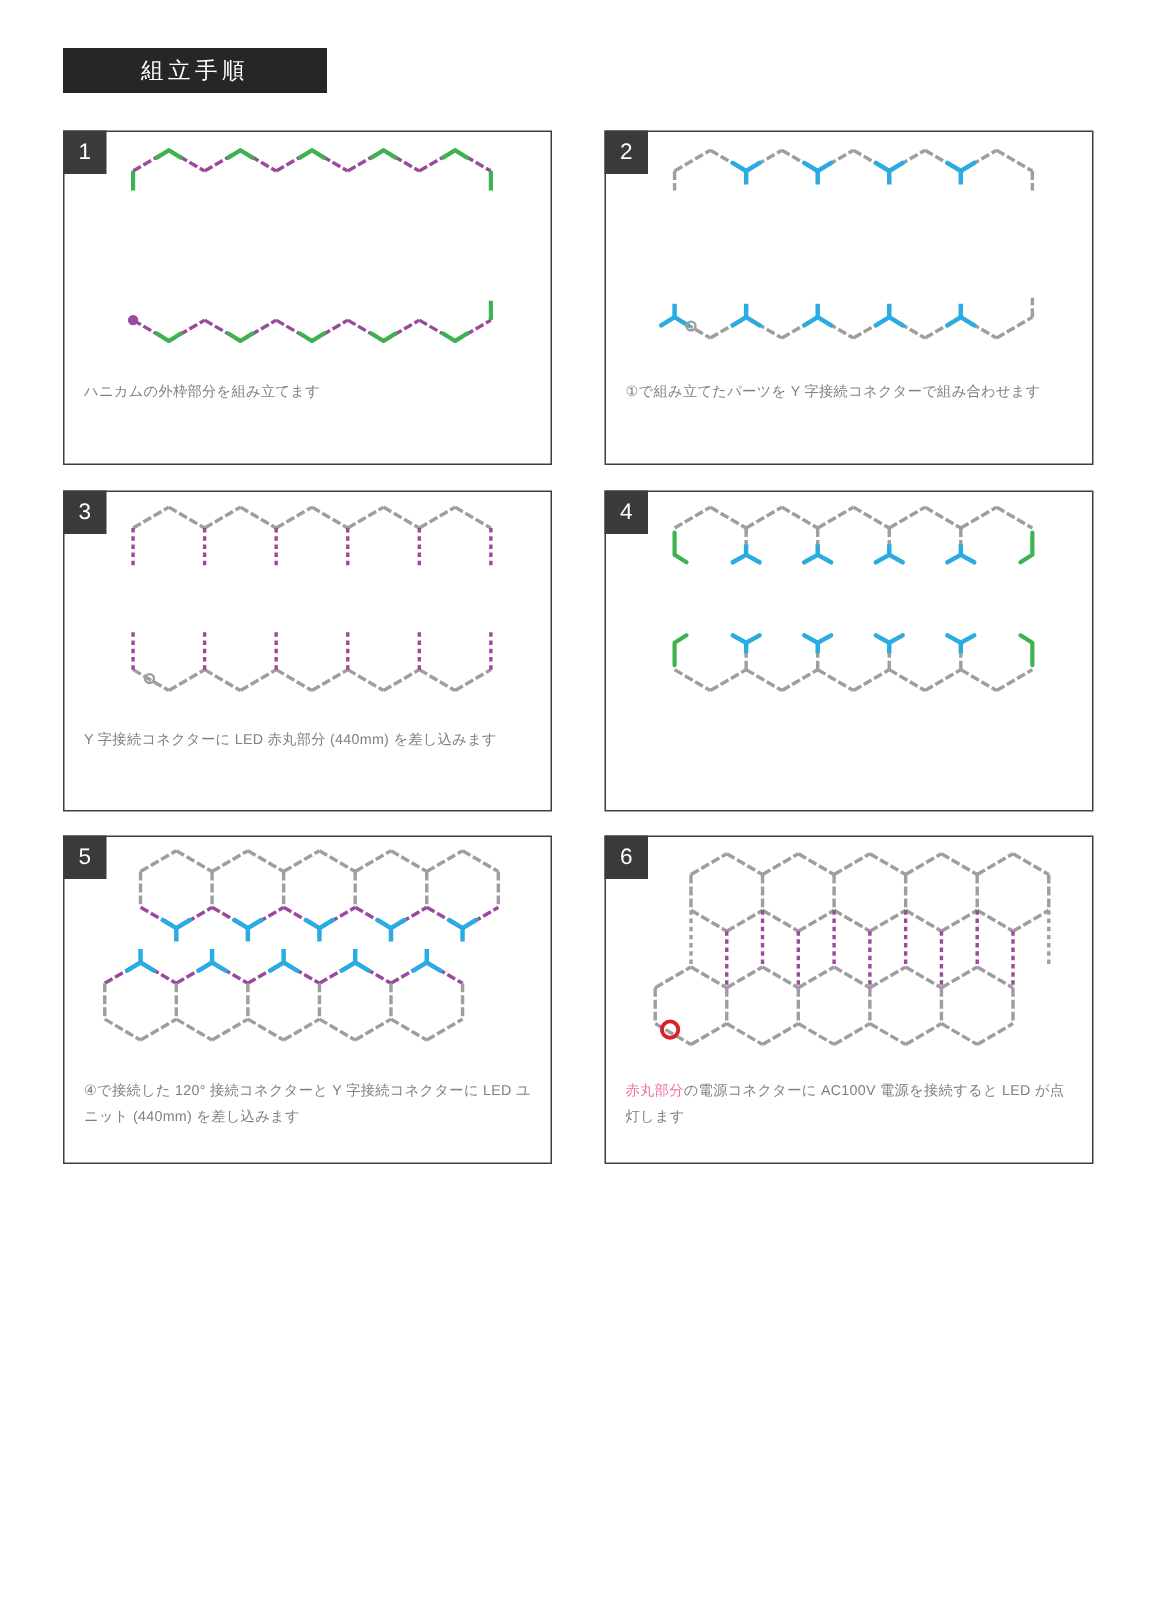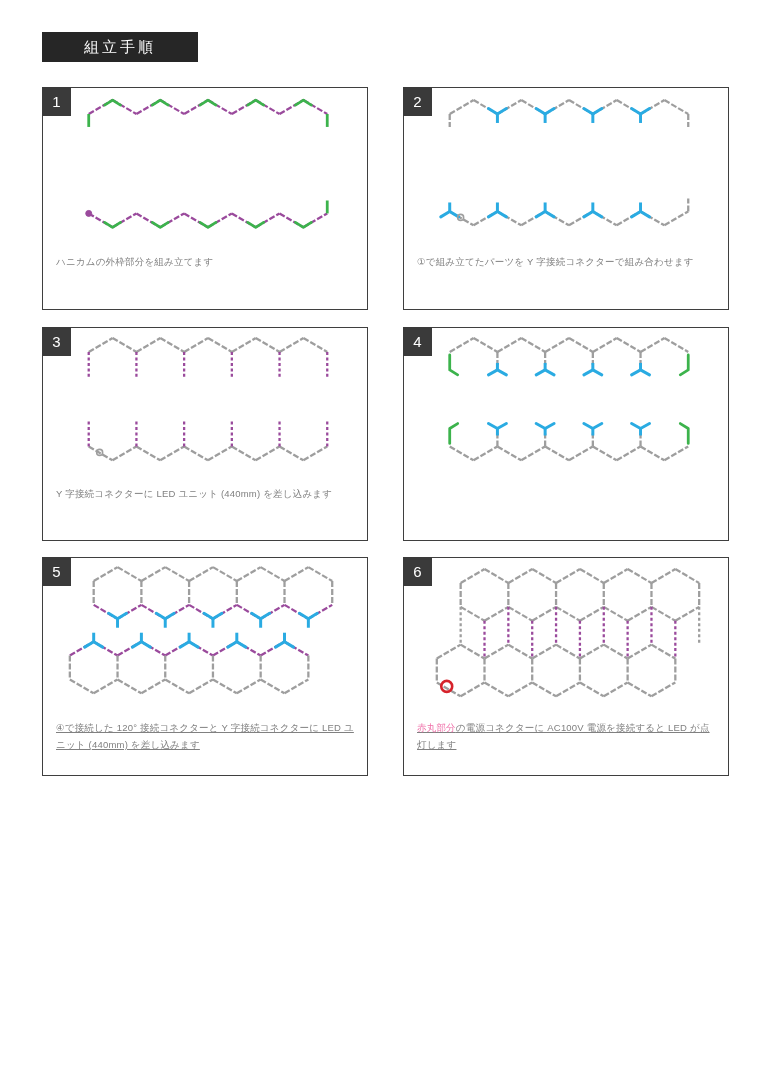--- a/index.html
+++ b/index.html
@@ -1,31 +1,31 @@
 <!DOCTYPE html>
 <html><head>
 <meta charset="utf-8">
 <style>
   html,body{margin:0;padding:0;background:#ffffff;}
   body{width:769px;height:1080px;position:relative;overflow:hidden;
        font-family:"Liberation Sans","DejaVu Sans",sans-serif;}
-  .header-badge{position:absolute;left:42px;top:32px;width:156px;height:30px;
+  .header-badge{position:absolute;left:42px;top:32px;width:176px;height:30px;
        background:#262626;color:#fff;display:flex;align-items:center;justify-content:center;
        font-size:15px;letter-spacing:3px;}
   .panel{position:absolute;width:326px;background:#fff;border:1.5px solid #3f3f3f;box-sizing:border-box;}
   .panel.col-l{left:42px;} .panel.col-r{left:403px;}
   .panel.row-1{top:87px;height:223px;}
   .panel.row-2{top:327px;height:214px;}
   .panel.row-3{top:557px;height:219px;}
   .num-badge{position:absolute;left:-1px;top:-1px;width:29px;height:29px;background:#3a3a3a;
        color:#fff;display:flex;align-items:center;justify-content:center;font-size:15px;z-index:2;}
   .diagram{position:absolute;left:0;top:0;width:100%;height:100%;}
   .caption{position:absolute;left:13px;width:300px;color:#808080;font-size:9.5px;
        line-height:17px;letter-spacing:0.2px;z-index:1;margin-top:16px;}
-  .row-1 .caption{top:149px;} .row-2 .caption{top:141px;} .row-3 .caption{top:145px;text-decoration:underline;}
+  .row-1 .caption{top:149px;} .row-2 .caption{top:141px;} .row-3 .caption{top:145px;}
   .caption .pink{color:#ef6ea8;}
 </style>
 </head>
 <body>
 
 <div class="header-badge">組立手順</div>
 
 <div class="panel col-l row-1">
   <div class="num-badge">1</div>
   <svg class="diagram" id="svg-step1" viewBox="0 0 326 220">
@@ -146,21 +146,21 @@
       <line x1="238" y1="118" x2="262" y2="132" stroke="#9e9e9e" stroke-width="2.3" stroke-dasharray="6 2"></line>
       <line x1="262" y1="132" x2="286" y2="118" stroke="#9e9e9e" stroke-width="2.3" stroke-dasharray="6 2"></line>
       <line x1="46" y1="118" x2="46" y2="93" stroke="#9a4a9c" stroke-width="2.3" stroke-dasharray="3 2.5"></line>
       <line x1="94" y1="118" x2="94" y2="93" stroke="#9a4a9c" stroke-width="2.3" stroke-dasharray="3 2.5"></line>
       <line x1="142" y1="118" x2="142" y2="93" stroke="#9a4a9c" stroke-width="2.3" stroke-dasharray="3 2.5"></line>
       <line x1="190" y1="118" x2="190" y2="93" stroke="#9a4a9c" stroke-width="2.3" stroke-dasharray="3 2.5"></line>
       <line x1="238" y1="118" x2="238" y2="93" stroke="#9a4a9c" stroke-width="2.3" stroke-dasharray="3 2.5"></line>
       <line x1="286" y1="118" x2="286" y2="93" stroke="#9a4a9c" stroke-width="2.3" stroke-dasharray="3 2.5"></line>
       <circle cx="57" cy="124" r="3" stroke="#9e9e9e" fill="none" stroke-width="1.6"></circle>
     </svg>
-  <div class="caption">Y 字接続コネクターに LED ユニット (440mm) を差し込みます</div>
+  <div class="caption">Y 字接続コネクターに LED 赤丸部分 (440mm) を差し込みます</div>
 </div>
 
 <div class="panel col-r row-2">
   <div class="num-badge">4</div>
   <svg class="diagram" id="svg-step4" viewBox="0 0 326 211">
       <line x1="46" y1="23" x2="70" y2="9" stroke="#9e9e9e" stroke-width="2.3" stroke-dasharray="6 2"></line>
       <line x1="70" y1="9" x2="94" y2="23" stroke="#9e9e9e" stroke-width="2.3" stroke-dasharray="6 2"></line>
       <line x1="94" y1="23" x2="118" y2="9" stroke="#9e9e9e" stroke-width="2.3" stroke-dasharray="6 2"></line>
       <line x1="118" y1="9" x2="142" y2="23" stroke="#9e9e9e" stroke-width="2.3" stroke-dasharray="6 2"></line>
       <line x1="142" y1="23" x2="166" y2="9" stroke="#9e9e9e" stroke-width="2.3" stroke-dasharray="6 2"></line>

